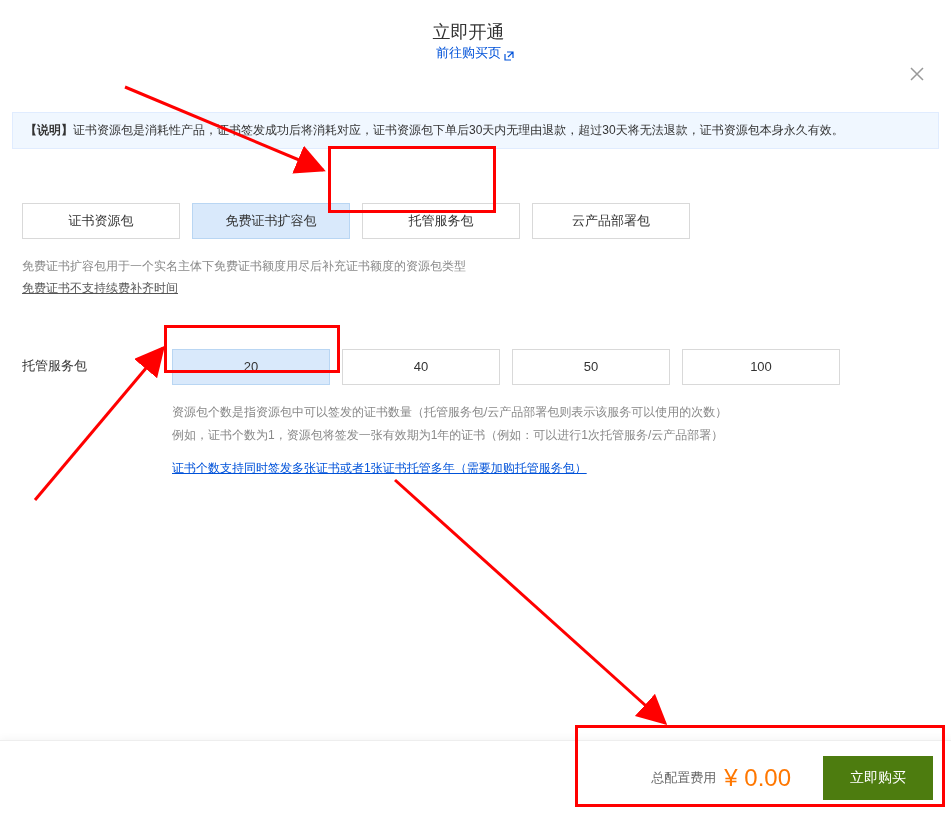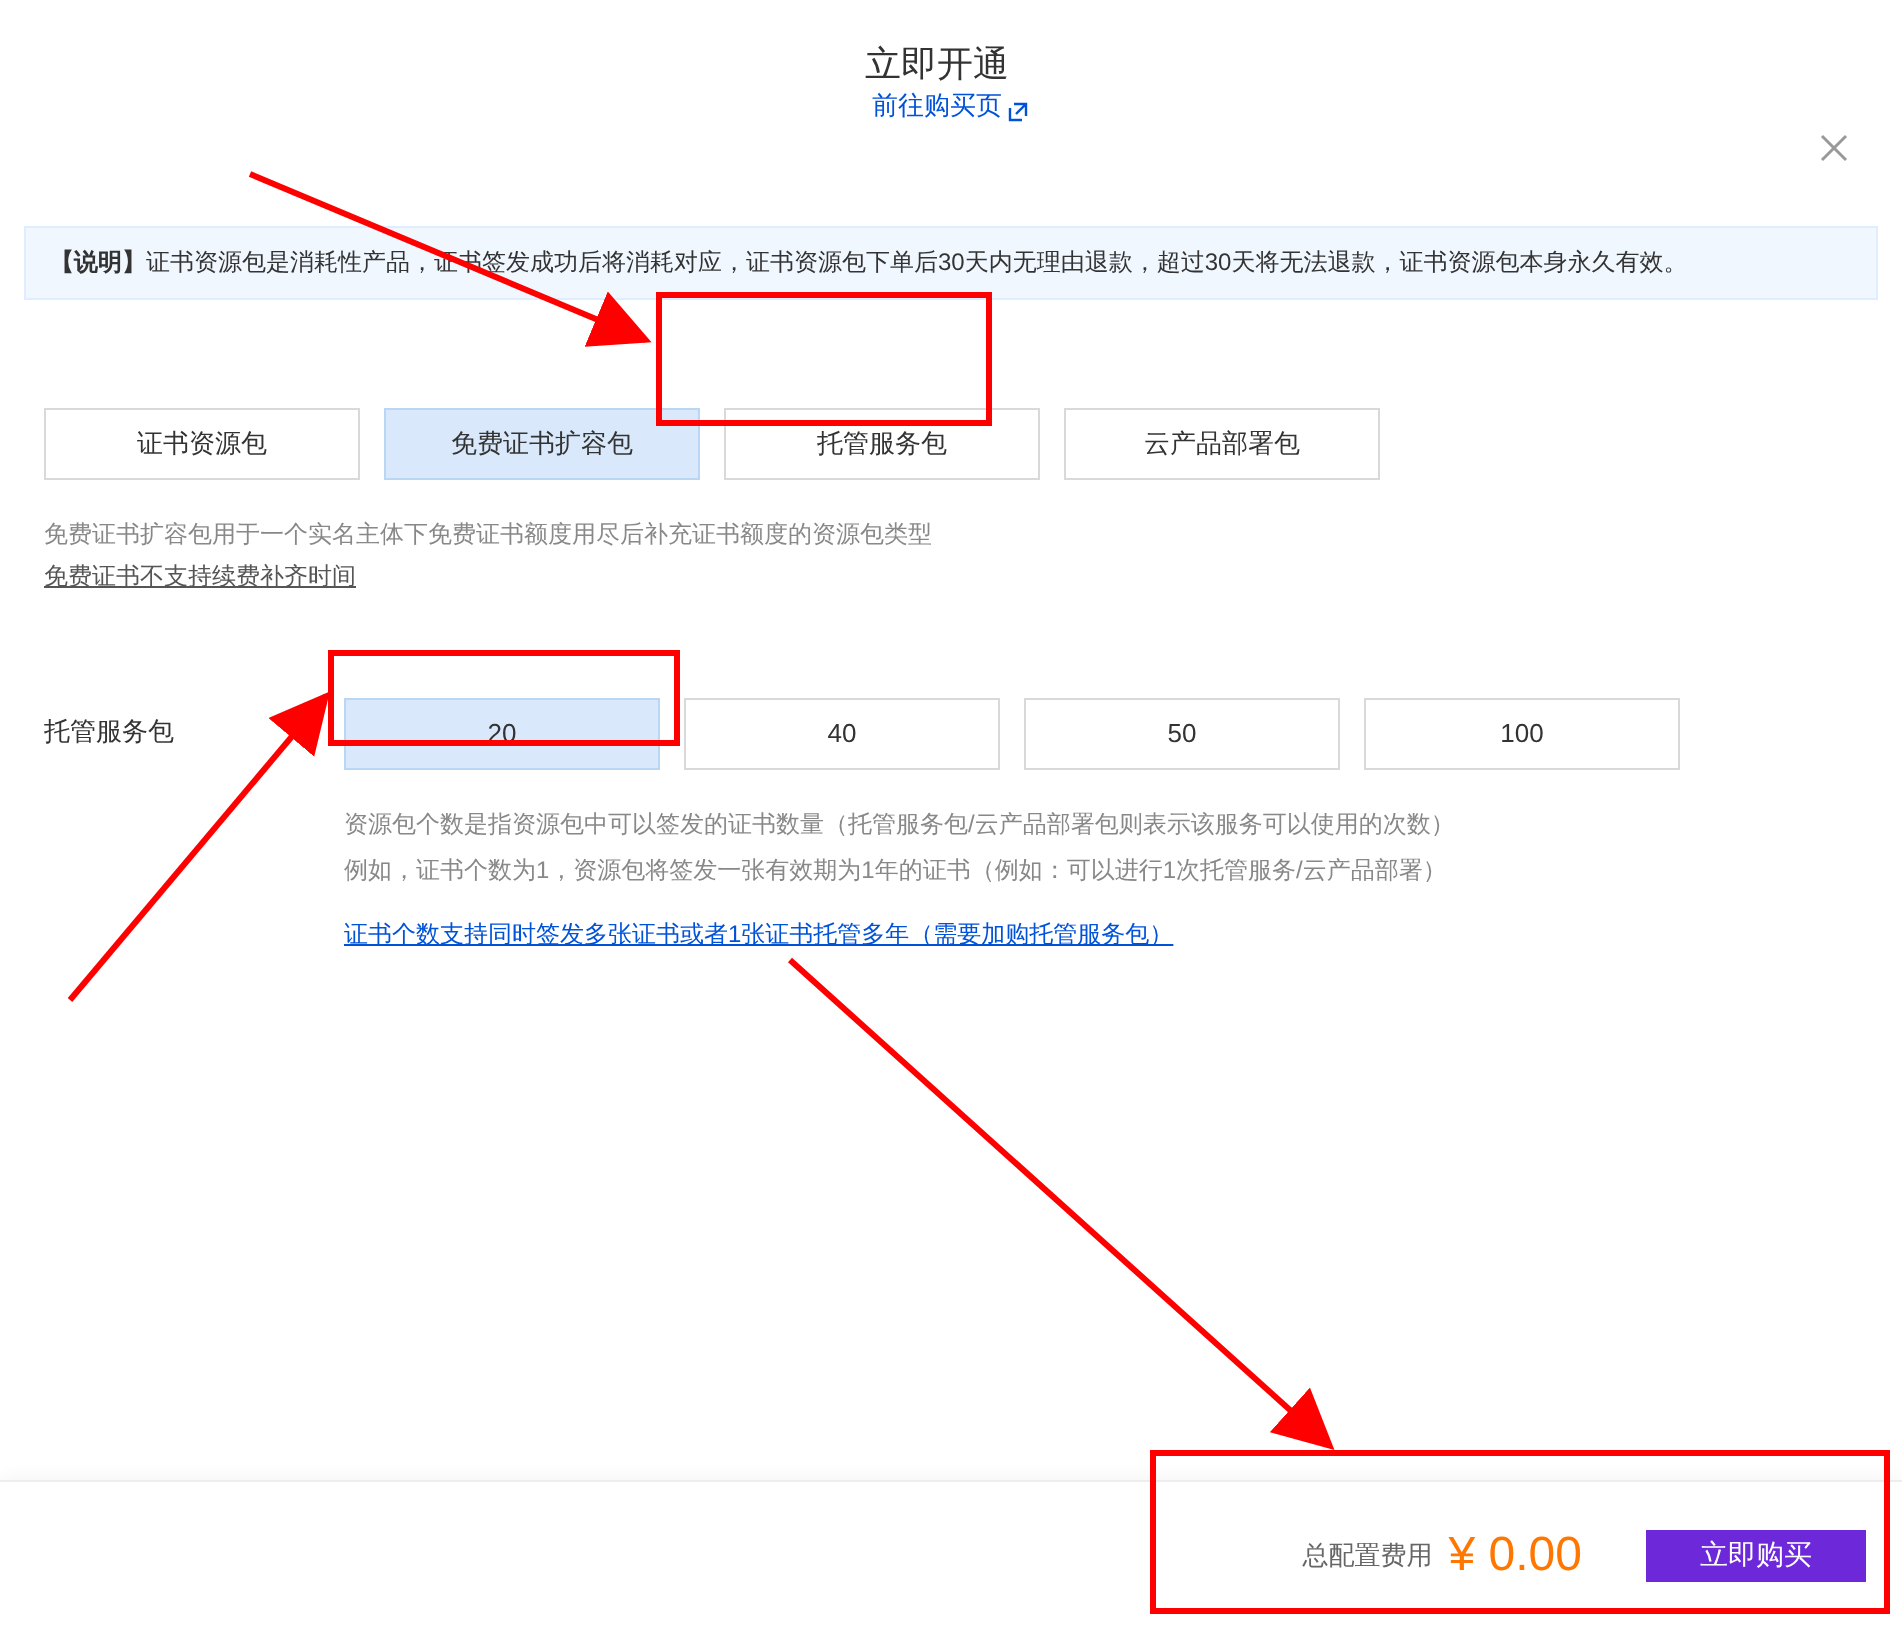--- a/index.html
+++ b/index.html
@@ -22,21 +22,21 @@
     .option-box { width: 158px; height: 36px; border: 1px solid #d9d9d9; display: flex; align-items: center; justify-content: center; font-size: 13px; color: #333; cursor: pointer; background: #fff; }
     .option-box.selected { background: #d9e9fb; border-color: #b9d6f3; text-align: center; }
     
     .desc-text { font-size: 12px; color: #888; line-height: 1.9; }
     .desc-link { color: #555; text-decoration: underline; cursor: pointer; font-size: 12px; }
     .desc-link.blue { color: #0052d9; }
     
     .footer { position: absolute; bottom: 0; left: 0; right: 0; height: 75px; background: #fff; border-top: 1px solid #eee; box-shadow: 0 -2px 8px rgba(0,0,0,0.04); display: flex; align-items: center; justify-content: flex-end; padding: 0 18px; }
     .fee-label { font-size: 13px; color: #666; margin-right: 8px; }
     .fee-amount { font-size: 24px; color: #ff7700; font-weight: 400; margin-right: 32px; }
-    .buy-btn { background: #6d28d9; color: #fff; border: none; width: 110px; height: 26px; font-size: 14px; cursor: pointer; }
+    .buy-btn { background: #4d7c0f; color: #fff; border: none; width: 110px; height: 44px; font-size: 14px; cursor: pointer; }
     
     
     .anno-box { position: absolute; border: 3px solid #ff0000; pointer-events: none; }
     .anno1 { left: 328px; top: 146px; width: 168px; height: 67px; }
     .anno2 { left: 164px; top: 325px; width: 176px; height: 48px; }
     .anno3 { left: 575px; top: 725px; width: 370px; height: 82px; }
     
     .arrow { position: absolute; pointer-events: none; }
   </style>
 </head>

